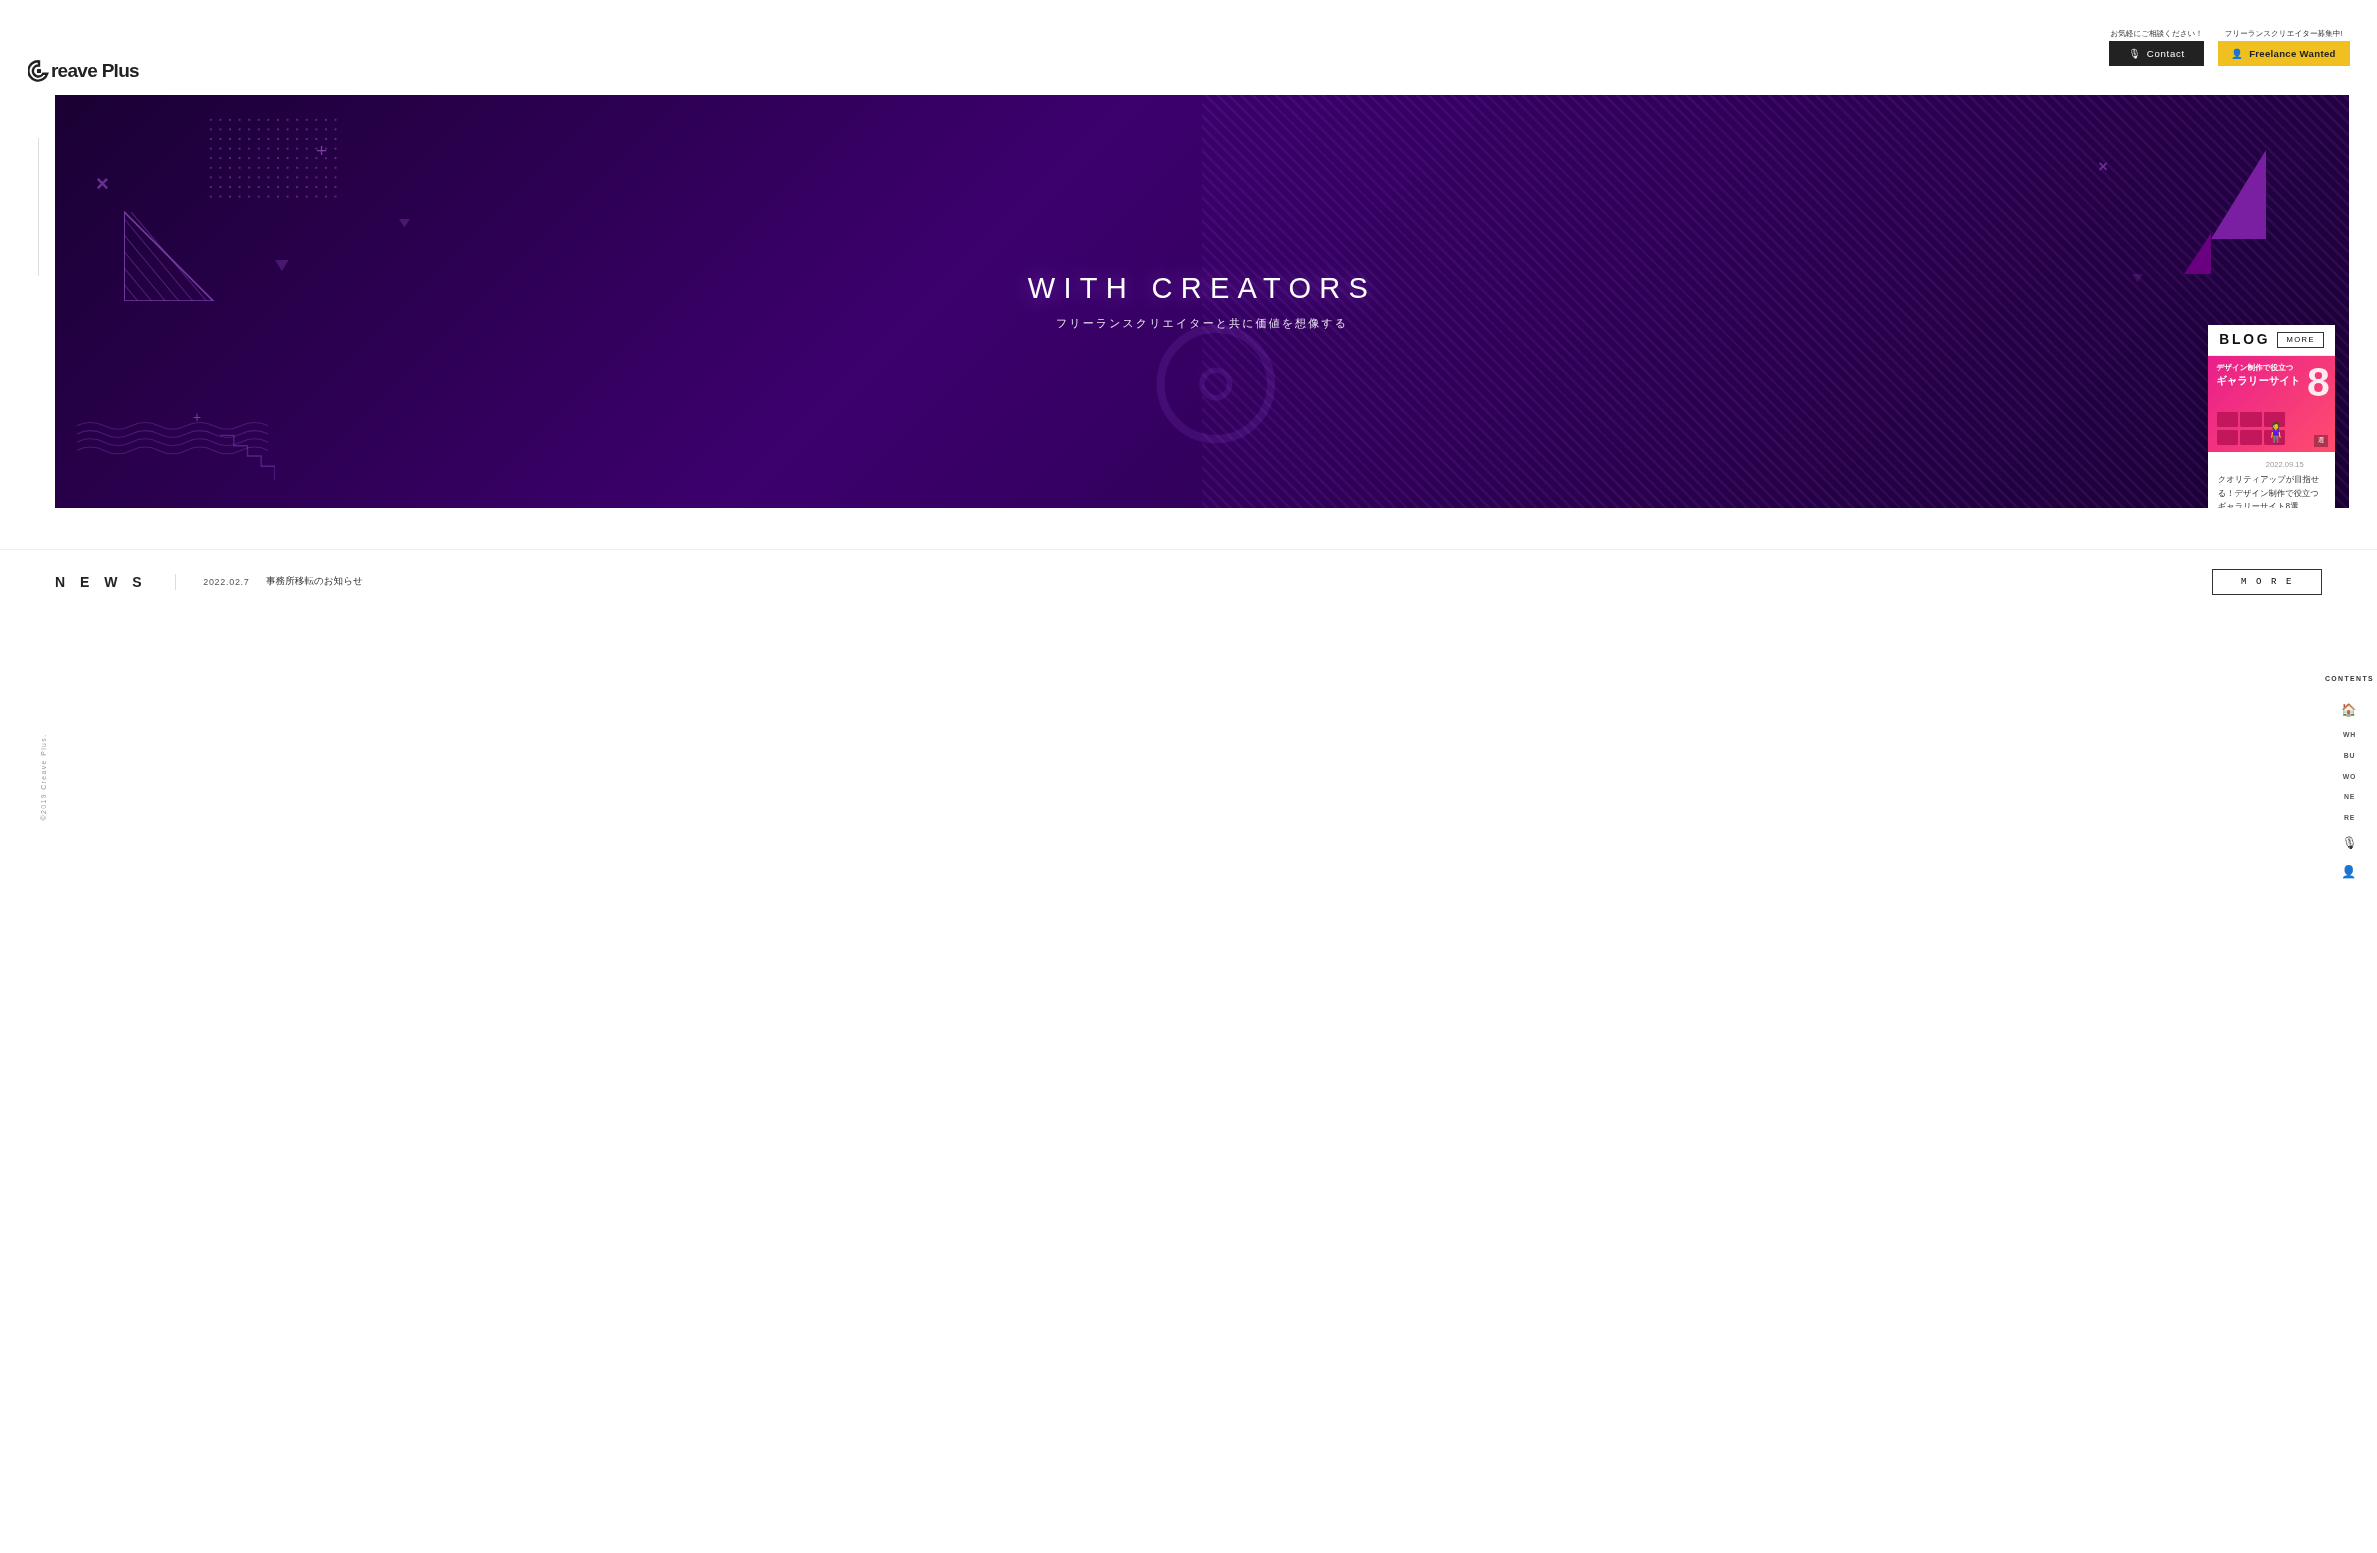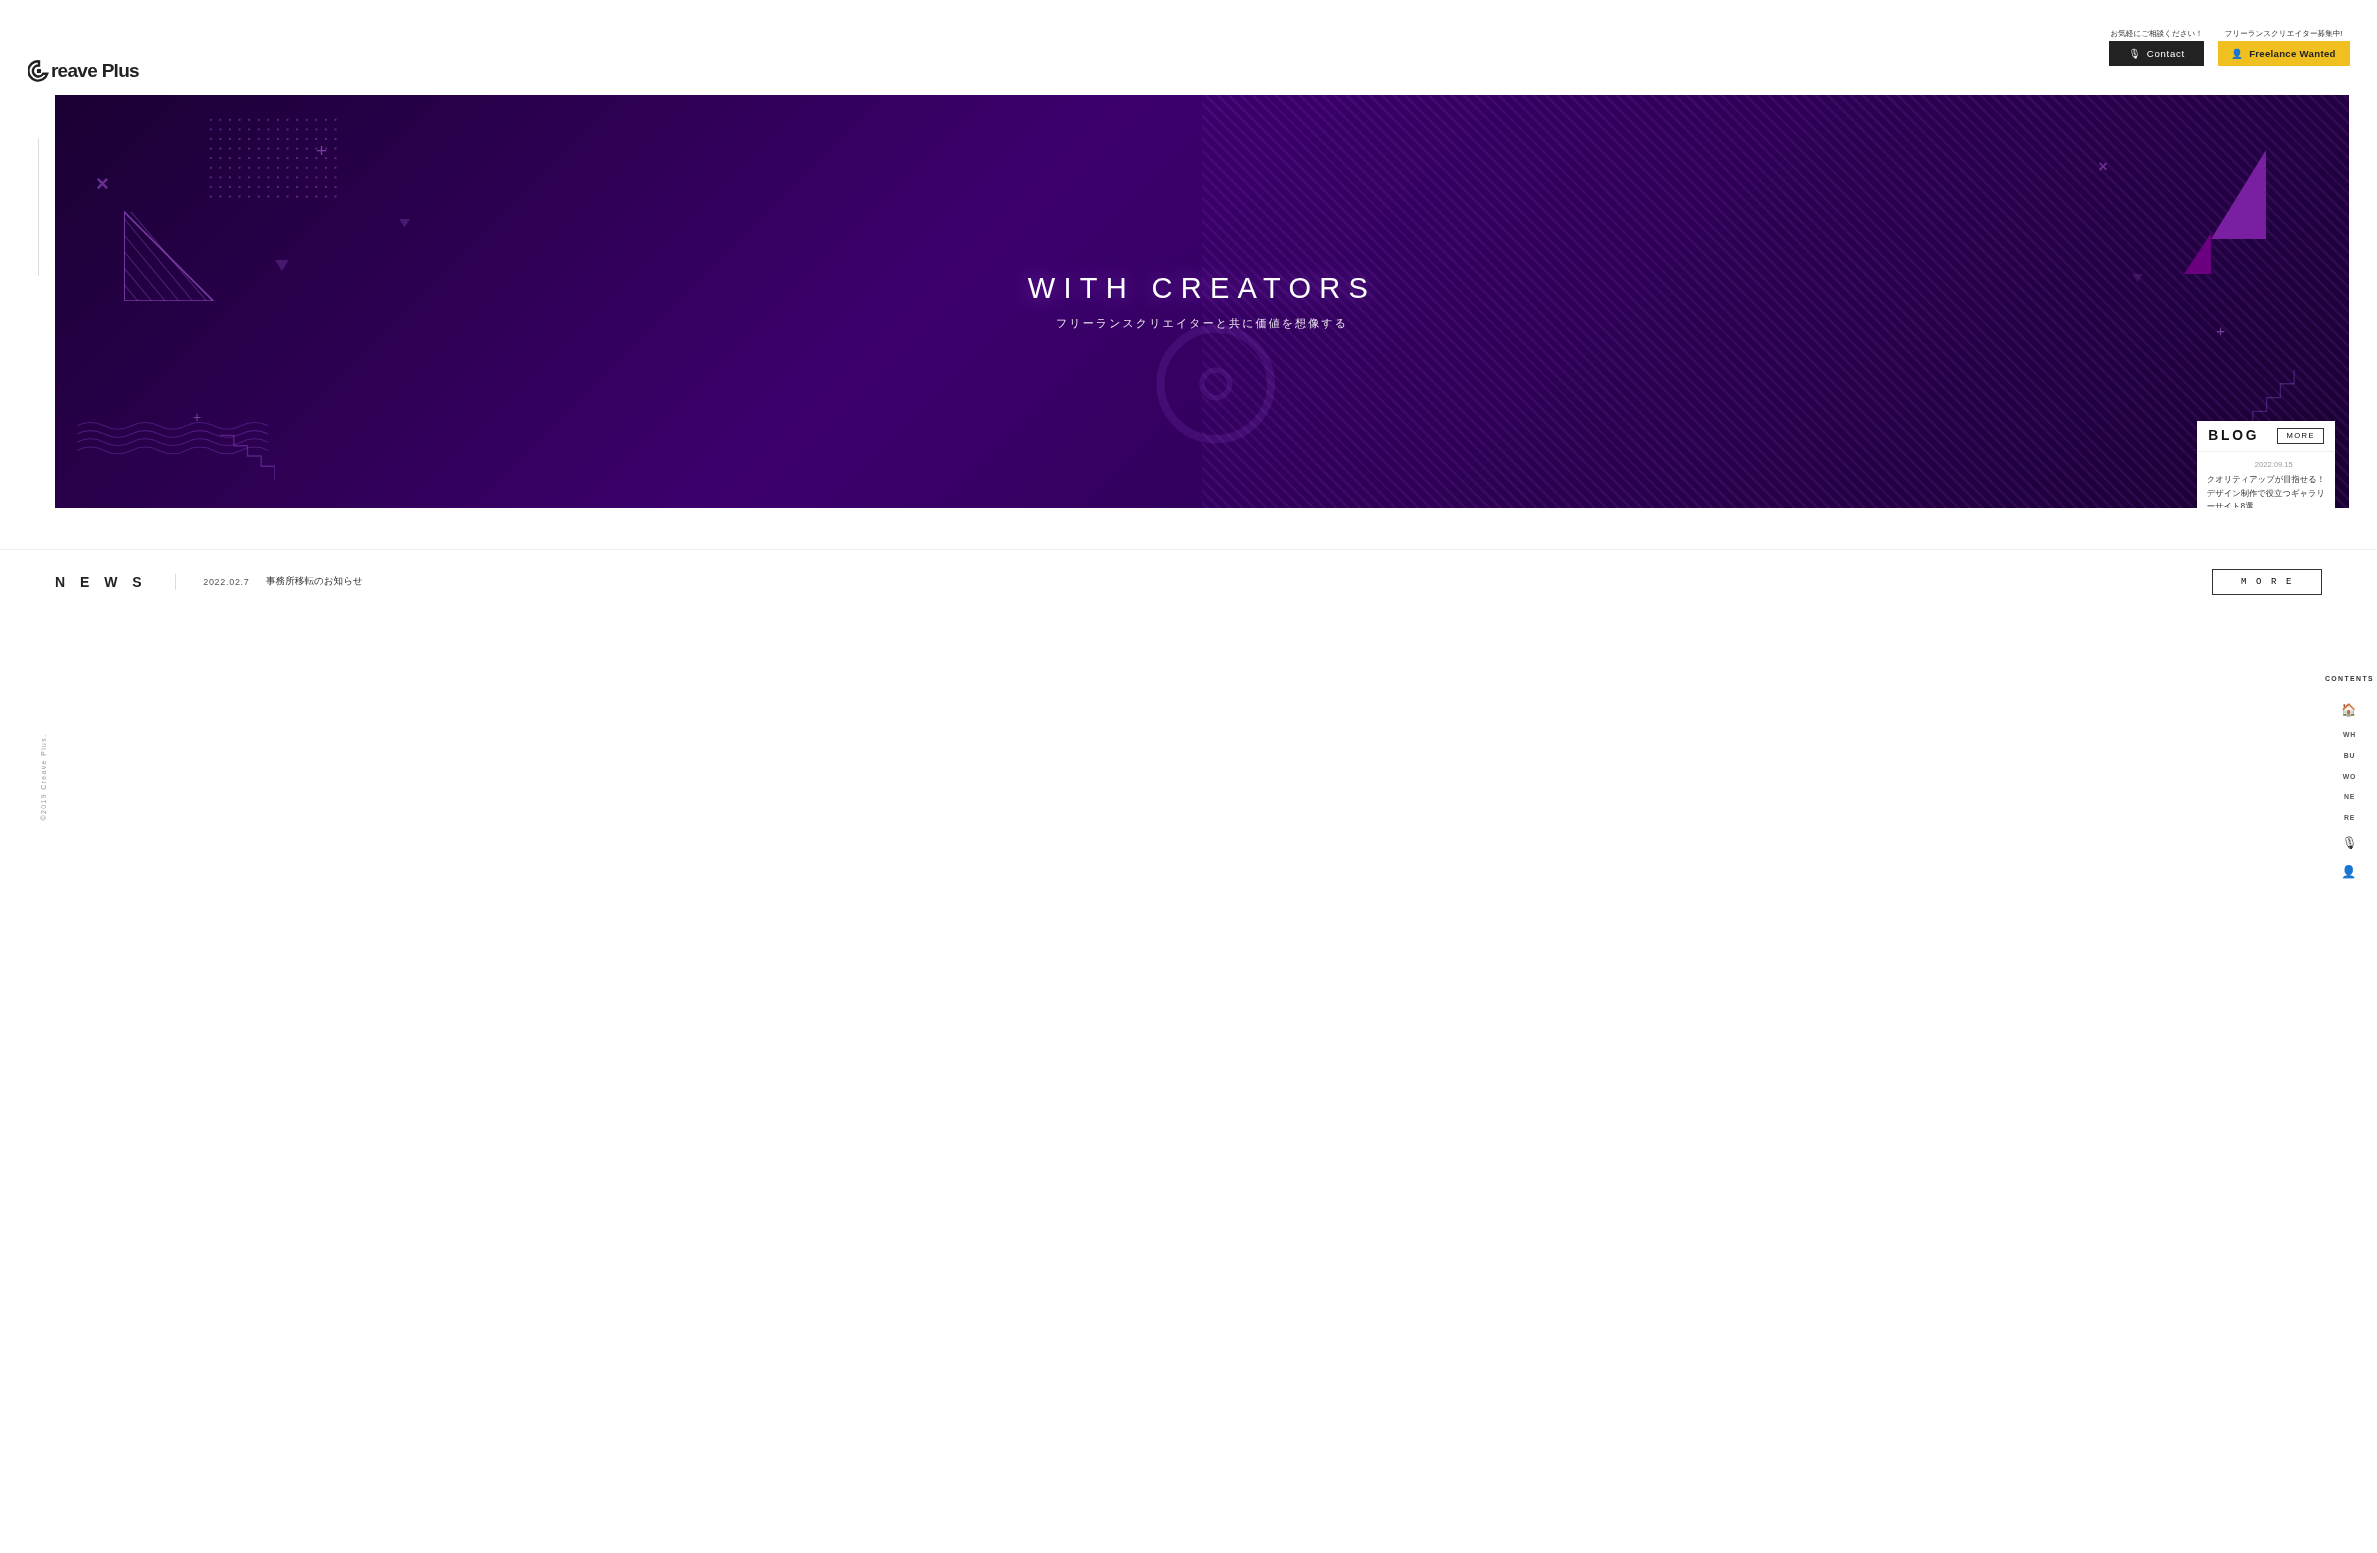--- a/index.html
+++ b/index.html
@@ -188,21 +188,21 @@
       font-size: 11px;
       letter-spacing: 2.1px;
       color: rgba(255,255,255,0.9);
     }
 
     
     .blog-card {
       position: absolute;
       right: 13.8px;
       bottom: -13.8px;
-      width: 138px;
+      width: 127px;
       background: #fff;
       box-shadow: 0 2.8px 13.8px rgba(0,0,0,0.2);
       z-index: 10;
     }
     .blog-card-header {
       display: flex;
       align-items: center;
       justify-content: space-between;
       padding: 6.9px 11px;
       border-bottom: 0.7px solid #eee;
@@ -493,20 +493,39 @@
   <div class="hero-text">
     <h1 class="hero-title">WITH CREATORS</h1>
     <p class="hero-subtitle">フリーランスクリエイターと共に価値を想像する</p>
   </div>
 
   <div class="blog-card">
     <div class="blog-card-header">
       <span class="blog-title-text">BLOG</span>
       <button class="blog-more-btn">MORE</button>
     </div>
+    <div class="blog-thumb">
+      <div class="blog-thumb-text">
+        <span>デザイン制作で役立つ</span><br>
+        <strong style="font-size:10.3px;">ギャラリーサイト</strong>
+      </div>
+      <span class="blog-thumb-number">8</span>
+      <span class="blog-thumb-label">選</span>
+
+      <div class="blog-thumb-grid">
+        <div class="blog-thumb-grid-item"></div>
+        <div class="blog-thumb-grid-item"></div>
+        <div class="blog-thumb-grid-item"></div>
+        <div class="blog-thumb-grid-item"></div>
+        <div class="blog-thumb-grid-item"></div>
+        <div class="blog-thumb-grid-item"></div>
+      </div>
+
+      <span class="blog-thumb-figure">🧍‍♀️</span>
+    </div>
     <div class="blog-meta">
       <div class="blog-date">2022.09.15</div>
       <div class="blog-desc">クオリティアップが目指せる！デザイン制作で役立つギャラリーサイト8選</div>
     </div>
   </div>
 </section>
 
 <nav class="sidebar-right">
   <span class="sidebar-label">CONTENTS</span>
   <div class="sidebar-nav-item">

